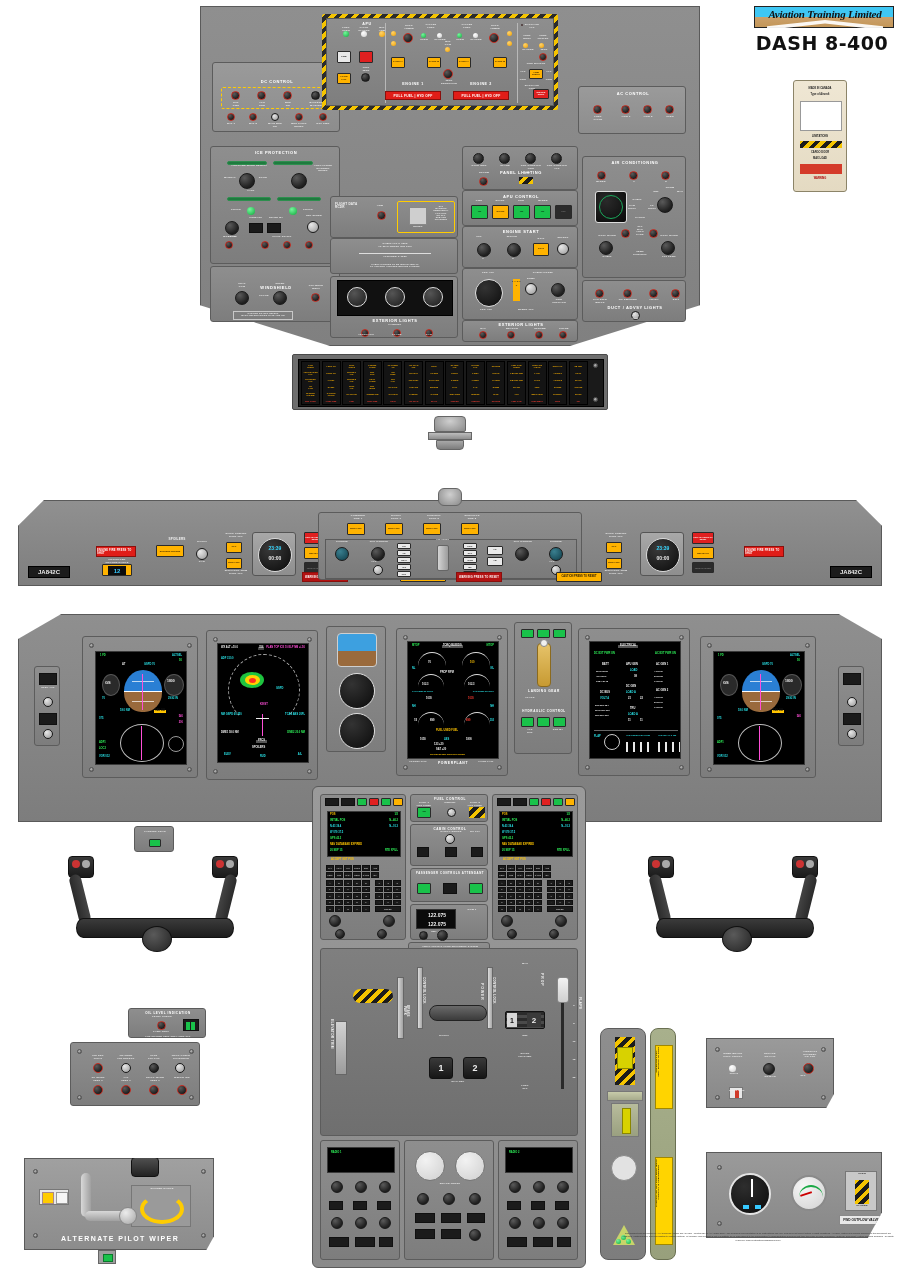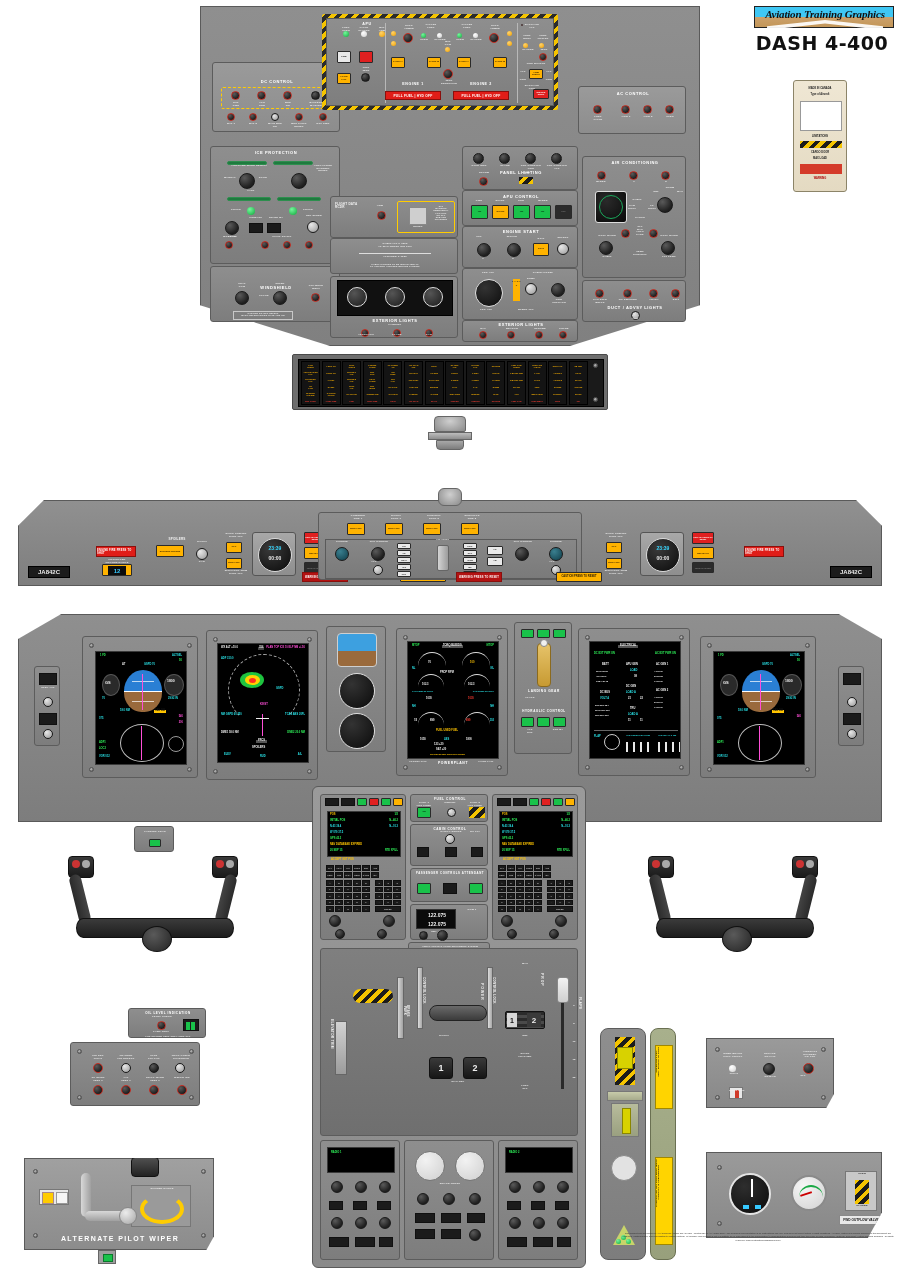--- a/index.html
+++ b/index.html
@@ -136,23 +136,23 @@
     text-align:center; line-height:1; color:#ffb400; display:flex;
     align-items:center; justify-content:center; white-space:pre-line;
   }
   .cap-cell.r { color:#ff3b30; }
 </style>
 </head>
 <body>
 
 <div id="logo-box">
   <div id="logo-swoosh"></div>
-  <div id="logo-text">Aviation Training Graphics</div>
-</div>
-<div id="model-title">DASH 4-400</div>
+  <div id="logo-text">Aviation Training Limited</div>
+</div>
+<div id="model-title">DASH 8-400</div>
 
 <div id="placard">
   <div class="pl-t" style="top:6px">MADE IN CANADA</div>
   <div class="pl-t" style="top:12px">Type of Aircraft</div>
   <div class="abs" style="left:6px;top:20px;width:42px;height:30px;background:#fff;border:1px solid #999;"></div>
   <div class="pl-t" style="top:54px">LIMITATIONS</div>
   <div class="abs hazard" style="left:6px;top:60px;width:42px;height:7px;"></div>
   <div class="pl-t" style="top:70px">CARGO DOOR</div>
   <div class="pl-t" style="top:76px">MAX LOAD</div>
   <div class="abs" style="left:6px;top:83px;width:42px;height:10px;background:#d43b2a;"></div>

